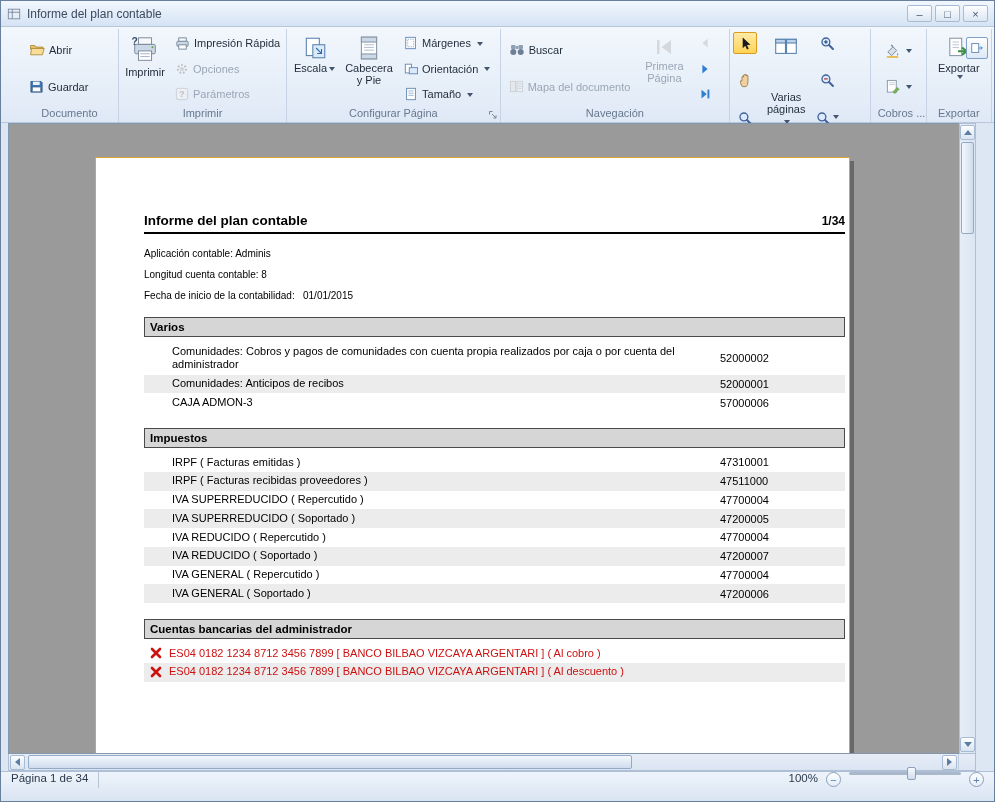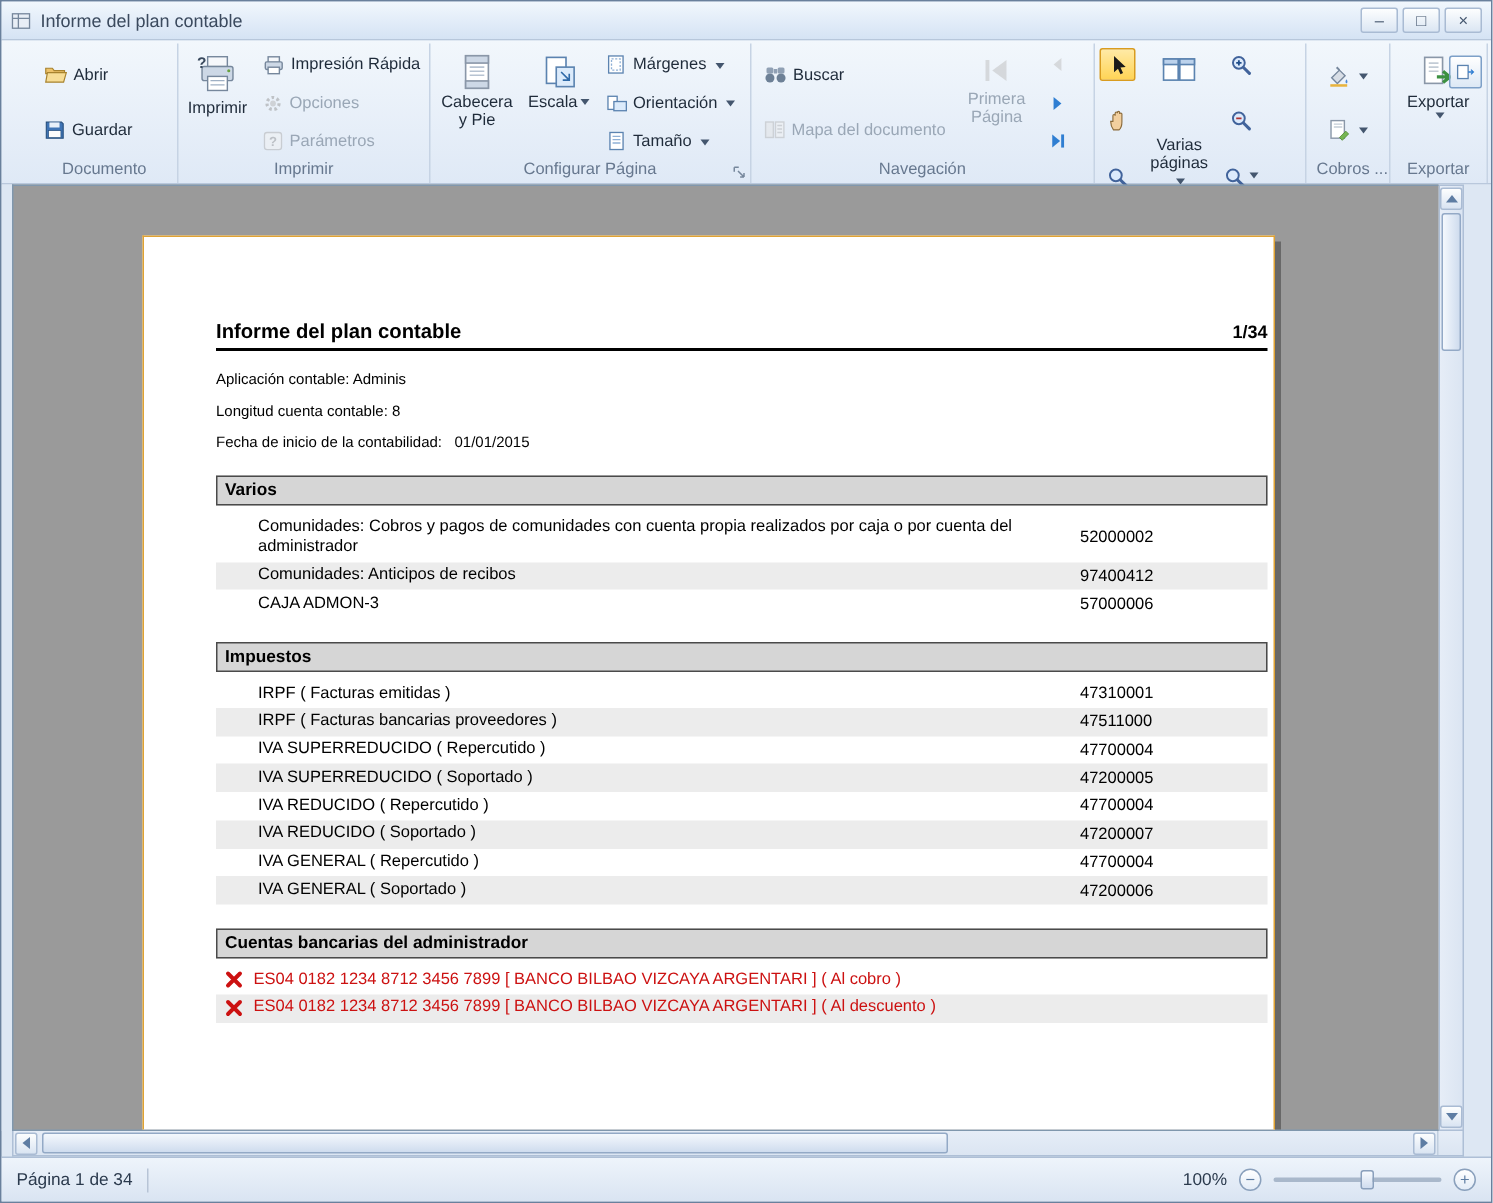--- a/index.html
+++ b/index.html
@@ -111,21 +111,21 @@
     background:linear-gradient(90deg,#f4f8fd,#cfdcee); border:1px solid #93a9c6; border-radius:2px; }
   .hrow{ flex:none; height:17px; display:flex; margin:0 18px 0 7px; background:linear-gradient(#e6edf7,#dbe5f2); border:1px solid #aebfd6; border-top:none; }
   .hscroll{ flex:1; display:flex; align-items:center; }
   .hscroll .sbtn{ margin:0 1px; }
   .htrack{ flex:1; height:100%; position:relative; }
   .hthumb{ position:absolute; left:2px; top:1px; bottom:1px; width:66%;
     background:linear-gradient(#f4f8fd,#cfdcee); border:1px solid #93a9c6; border-radius:2px; }
   .corner{ flex:none; width:17px; border-left:1px solid #c0cede; }
 
   
-  .statusbar{ flex:none; height:30px; display:flex; align-items:center; padding:0 10px;
+  .statusbar{ flex:none; height:30px; display:flex; padding:0 10px;
     background:linear-gradient(#eef4fb,#d9e4f2); border-top:1px solid #aebfd6;
     font-size:11.5px; color:#2b3a4d; }
   .sb-sep{ width:1px; height:16px; background:#b7c4d6; margin:0 10px; }
   .sb-fill{ flex:1; }
   .sb-zoomval{ margin-right:8px; }
   .zoombtn{ width:15px; height:15px; border:1px solid #8aa0bc; border-radius:50%;
     display:flex; align-items:center; justify-content:center; font-size:11px; color:#5e7da3;
     background:linear-gradient(#ffffff,#e3ecf7); }
   .zoom-track{ width:112px; height:3px; background:#a9b8cb; border-radius:2px; margin:0 8px; position:relative; }
   .zoom-thumb{ position:absolute; left:52%; top:-5px; width:9px; height:13px;
@@ -232,42 +232,42 @@
               </span>
             <span>Parámetros</span>
           </div>
         </div>
       </div>
       <div class="rib-label">Imprimir</div>
     </div>
 
     <div class="rib-group g-page">
       <div class="rib-content">
+        <div class="bigbtn">
+          <span class="ic">
+              <svg viewBox="0 0 24 24" width="26" height="26">
+                <rect x="4" y="3" width="12" height="16" fill="#fff" stroke="#5b83b0"></rect>
+                <rect x="10" y="9" width="11" height="12" fill="#dcebfb" stroke="#5b83b0"></rect>
+                <path d="M13 12 l5 5 m0 -4 v4 h-4" fill="none" stroke="#2f6aa8"></path>
+              </svg>
+            </span>
+          <span><span>Escala</span><span class="dd"></span></span>
+        </div>
         <div class="bigbtn" style="width:56px;">
           <span class="ic">
               <svg viewBox="0 0 24 24" width="26" height="26">
                 <rect x="5" y="2" width="14" height="20" fill="#fff" stroke="#8a97a8"></rect>
                 <rect x="5" y="2" width="14" height="4.5" fill="#cdd8e6" stroke="#8a97a8"></rect>
                 <rect x="5" y="17.5" width="14" height="4.5" fill="#cdd8e6" stroke="#8a97a8"></rect>
                 <line x1="7.5" y1="9" x2="16.5" y2="9" stroke="#b7c3d2"></line>
                 <line x1="7.5" y1="11.5" x2="16.5" y2="11.5" stroke="#b7c3d2"></line>
                 <line x1="7.5" y1="14" x2="16.5" y2="14" stroke="#b7c3d2"></line>
               </svg>
             </span>
           <span>Cabecera y Pie</span>
-        </div>
-        <div class="bigbtn">
-          <span class="ic">
-              <svg viewBox="0 0 24 24" width="26" height="26">
-                <rect x="4" y="3" width="12" height="16" fill="#fff" stroke="#5b83b0"></rect>
-                <rect x="10" y="9" width="11" height="12" fill="#dcebfb" stroke="#5b83b0"></rect>
-                <path d="M13 12 l5 5 m0 -4 v4 h-4" fill="none" stroke="#2f6aa8"></path>
-              </svg>
-            </span>
-          <span><span>Escala</span><span class="dd"></span></span>
         </div>
         <div class="col">
           <div class="smallbtn">
             <span class="ic">
                 <svg viewBox="0 0 16 16" width="14" height="14">
                   <rect x="2" y="1.5" width="11" height="13" fill="#fff" stroke="#5b83b0"></rect>
                   <rect x="4.2" y="3.7" width="6.6" height="8.6" fill="none" stroke="#8fb0d6" stroke-dasharray="1.6 1.2"></rect>
                 </svg>
               </span>
             <span>Márgenes</span>
@@ -517,40 +517,40 @@
             <div class="section">
               <div class="section-header">Varios</div>
               <div class="rows">
                 <div class="row">
                   <span class="row-label">Comunidades: Cobros y pagos de comunidades con cuenta propia realizados por caja o por cuenta del administrador</span>
                   <span class="row-code">52000002</span>
                   <span class="row-spacer"></span>
                 </div>
                 <div class="row alt">
                   <span class="row-label">Comunidades: Anticipos de recibos</span>
-                  <span class="row-code">97400412</span>
+                  <span class="row-code">52000001</span>
                   <span class="row-spacer"></span>
                 </div>
                 <div class="row">
                   <span class="row-label">CAJA ADMON-3</span>
                   <span class="row-code">57000006</span>
                   <span class="row-spacer"></span>
                 </div>
               </div>
             </div>
             <div class="section">
               <div class="section-header">Impuestos</div>
               <div class="rows">
                 <div class="row">
                   <span class="row-label">IRPF ( Facturas emitidas )</span>
                   <span class="row-code">47310001</span>
                   <span class="row-spacer"></span>
                 </div>
                 <div class="row alt">
-                  <span class="row-label">IRPF ( Facturas bancarias proveedores )</span>
+                  <span class="row-label">IRPF ( Facturas recibidas proveedores )</span>
                   <span class="row-code">47511000</span>
                   <span class="row-spacer"></span>
                 </div>
                 <div class="row">
                   <span class="row-label">IVA SUPERREDUCIDO ( Repercutido )</span>
                   <span class="row-code">47700004</span>
                   <span class="row-spacer"></span>
                 </div>
                 <div class="row alt">
                   <span class="row-label">IVA SUPERREDUCIDO ( Soportado )</span>

